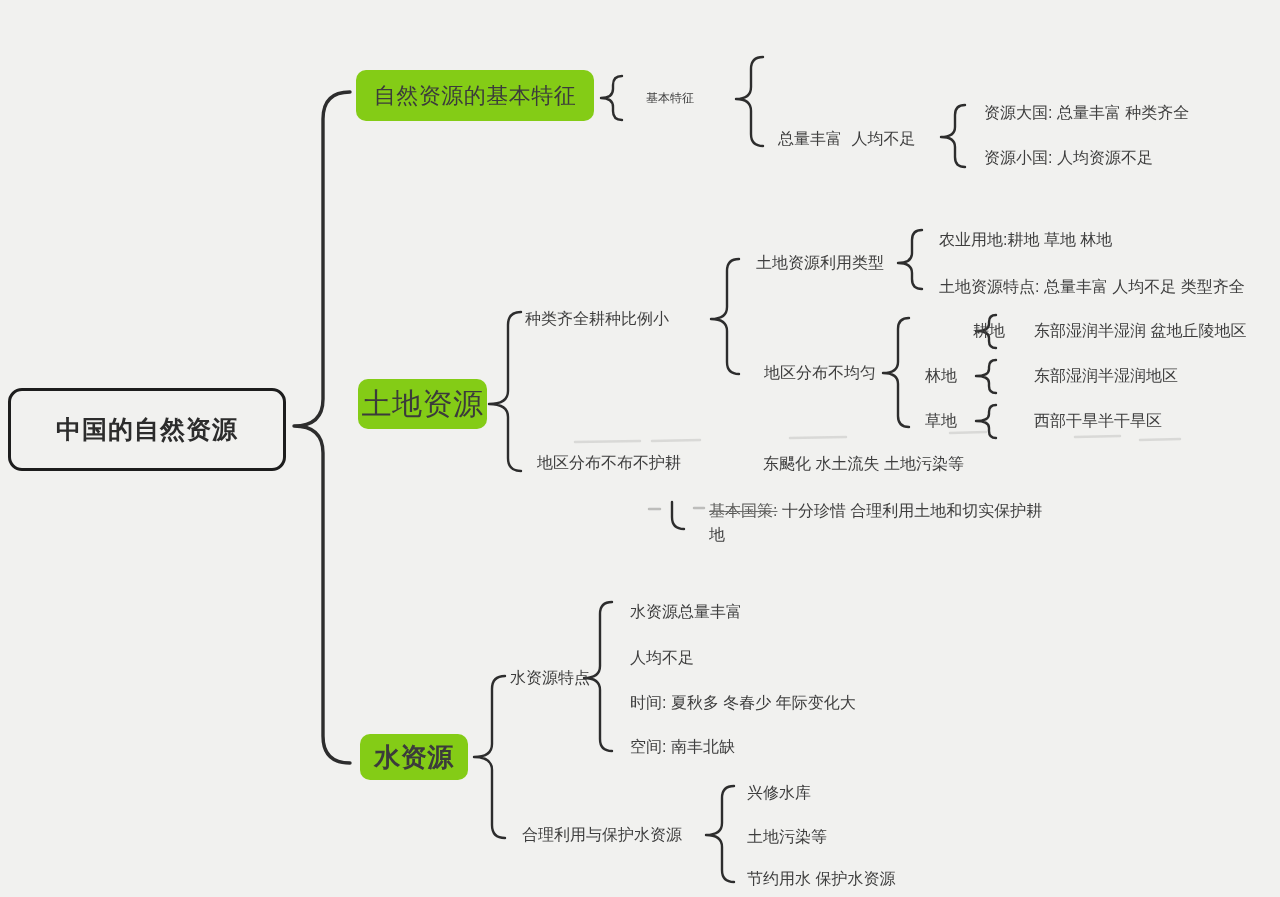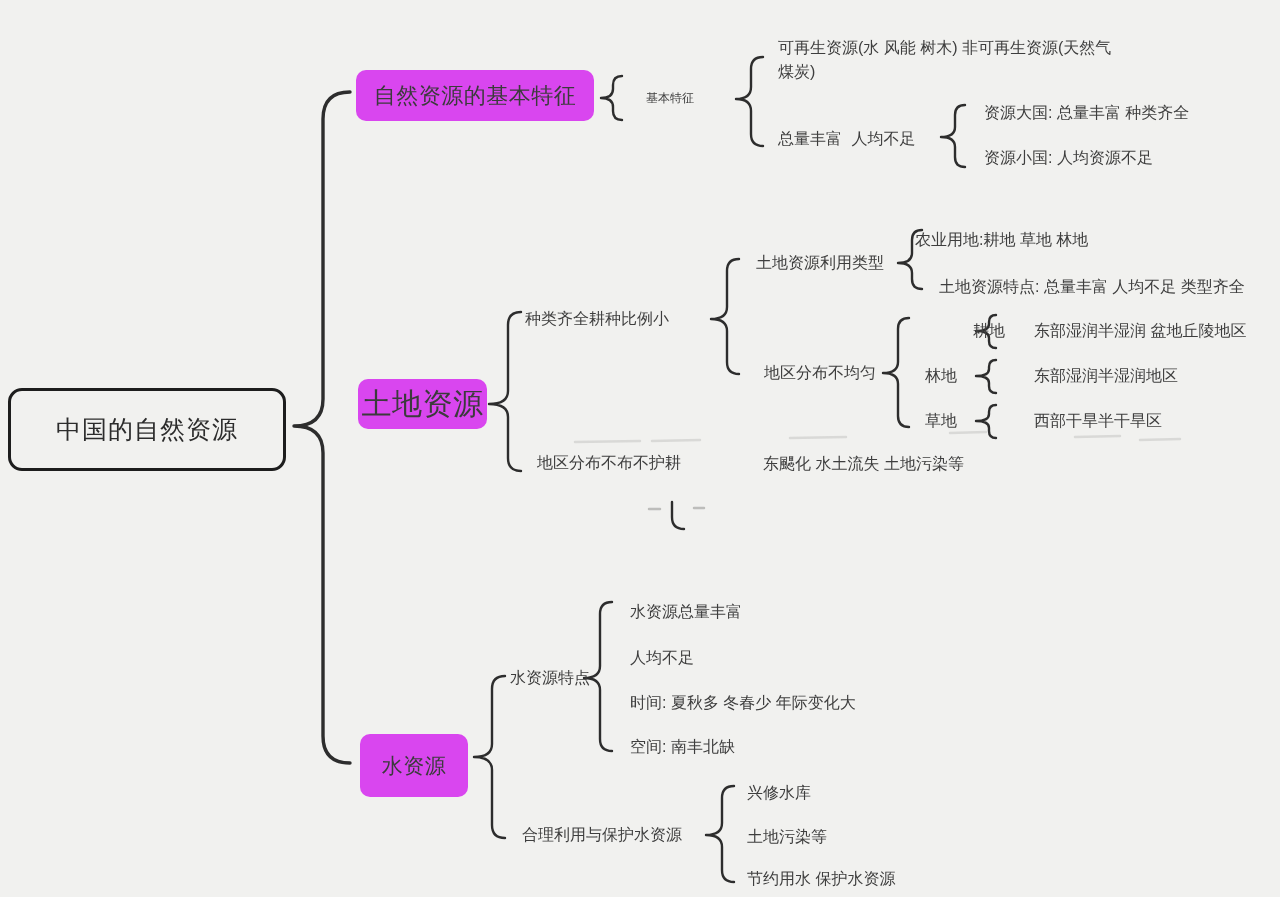--- a/index.html
+++ b/index.html
@@ -10,26 +10,26 @@
     overflow:hidden;
     font-family:"Liberation Sans","DejaVu Sans",sans-serif;
   }
   svg.links{position:absolute;left:0;top:0;pointer-events:none;}
   .brace{fill:none;stroke:#2d2d2d;stroke-width:2.4;stroke-linecap:round;stroke-linejoin:round;}
   .brace.big{stroke-width:3.4;}
   .artifact{stroke:#d9d9d7;stroke-width:2.5;stroke-linecap:round;}
   .artifact.dark{stroke:#bdbdbb;}
   .node{
     position:absolute;display:flex;align-items:center;justify-content:center;
-    background:#d946ef;border-radius:10px;color:#3b3b3b;
+    background:#84cc16;border-radius:10px;color:#3b3b3b;
     letter-spacing:0.5px;
   }
   .node.root{
     background:transparent;border:3.5px solid #1d1d1d;border-radius:14px;
-    font-size:25px;font-weight:400;color:#2c2c2c;letter-spacing:1px;
+    font-size:25px;font-weight:700;color:#2c2c2c;letter-spacing:1px;
   }
   .leaf{
     position:absolute;transform:translateY(-50%);
     white-space:nowrap;font-size:16px;color:#3e3e3e;
   }
   .leaf.wrap{transform:none;white-space:normal;line-height:23.5px;}
   .strike{
     text-decoration:line-through;
     text-decoration-color:#6e6e6c;
     color:#585856;
@@ -70,37 +70,36 @@
     <line class="artifact dark" x1="649" y1="509" x2="660" y2="509"></line>
     <line class="artifact dark" x1="694" y1="508" x2="704" y2="508"></line>
   </svg>
 
   <div class="node root" style="left:8px;top:388px;width:272px;height:77px;">中国的自然资源</div>
 
   <div class="node" style="left:356px;top:70px;width:238px;height:51px;font-size:22px;">自然资源的基本特征</div>
 
   <div class="node" style="left:358px;top:379px;width:129px;height:50px;font-size:30px;">土地资源</div>
 
-  <div class="node" style="left:360px;top:734px;width:108px;height:63px;font-size:21px;">水资源</div>
+  <div class="node" style="left:360px;top:734px;width:108px;height:46px;font-size:26px;font-weight:bold;">水资源</div>
 
   <div class="leaf" style="left:646px;top:98px;font-size:12px;">基本特征</div>
 
-  <div class="leaf wrap" style="left:778px;top:36px;width:348px;">可再生资源(水 风能 树木) 非可再生资源(天然气 煤炭)</div>
 
   <div class="leaf" style="left:778px;top:139px;font-family:Liberation Mono, monospace;">总量丰富 人均不足</div>
 
   <div class="leaf" style="left:984px;top:113px;">资源大国: 总量丰富 种类齐全</div>
 
   <div class="leaf" style="left:984px;top:158px;">资源小国: 人均资源不足</div>
 
   <div class="leaf" style="left:525px;top:319px;">种类齐全耕种比例小</div>
 
   <div class="leaf" style="left:756px;top:263px;">土地资源利用类型</div>
 
-  <div class="leaf" style="left:915px;top:240px;">农业用地:耕地 草地 林地</div>
+  <div class="leaf" style="left:939px;top:240px;">农业用地:耕地 草地 林地</div>
 
   <div class="leaf" style="left:939px;top:287px;">土地资源特点: 总量丰富 人均不足 类型齐全</div>
 
   <div class="leaf" style="left:764px;top:373px;">地区分布不均匀</div>
 
   <div class="leaf" style="left:925px;top:331px;margin-left:48px;">耕地</div>
 
   <div class="leaf" style="left:1034px;top:331px;">东部湿润半湿润 盆地丘陵地区</div>
 
   <div class="leaf" style="left:925px;top:376px;">林地</div>
@@ -108,20 +107,21 @@
   <div class="leaf" style="left:1034px;top:376px;">东部湿润半湿润地区</div>
 
   <div class="leaf" style="left:925px;top:421px;">草地</div>
 
   <div class="leaf" style="left:1034px;top:421px;">西部干旱半干旱区</div>
 
   <div class="leaf" style="left:537px;top:463px;">地区分布不布不护耕</div>
 
   <div class="leaf" style="left:763px;top:464px;">东颸化 水土流失 土地污染等</div>
 
+  <div class="leaf wrap" style="left:709px;top:499px;width:342px;"><span class="strike">基本国策:</span><span> 十分珍惜 合理利用土地和切实保护耕地</span></div>
 
   <div class="leaf" style="left:510px;top:678px;">水资源特点</div>
 
   <div class="leaf" style="left:630px;top:612px;">水资源总量丰富</div>
 
   <div class="leaf" style="left:630px;top:658px;">人均不足</div>
 
   <div class="leaf" style="left:630px;top:703px;">时间: 夏秋多 冬春少 年际变化大</div>
 
   <div class="leaf" style="left:630px;top:747px;">空间: 南丰北缺</div>

